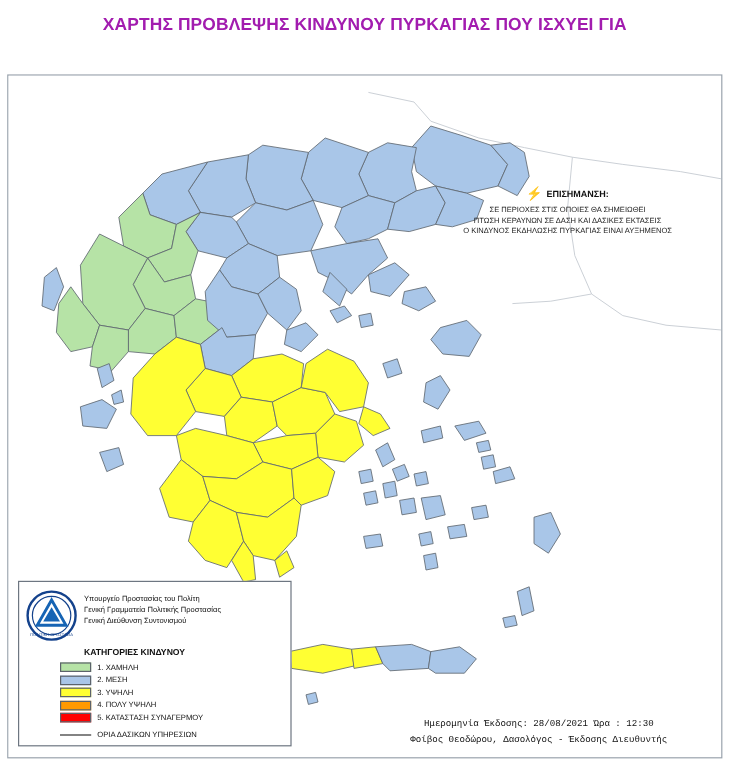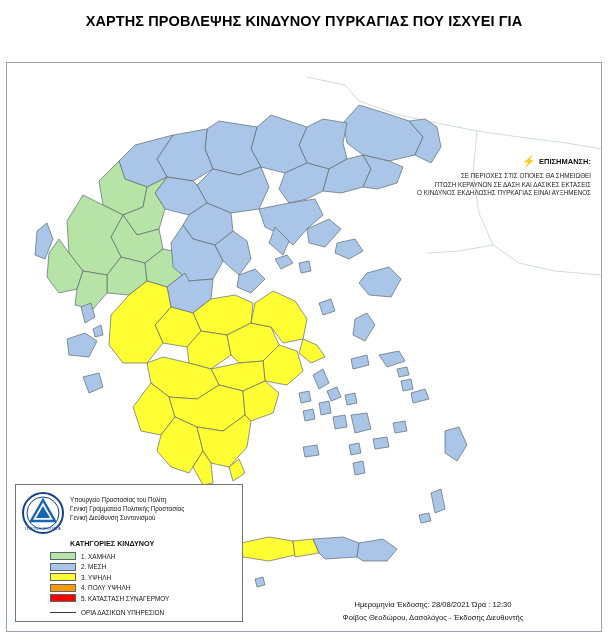--- a/index.html
+++ b/index.html
@@ -23,21 +23,21 @@
   .title-block {
     position: absolute;
     top: 12px;
     left: 0;
     width: 608px;
     text-align: center;
   }
   .title-line1 {
     font-size: 14.5px;
     font-weight: bold;
-    color: #000000;
+    color: #a21caf;
     letter-spacing: 0.1px;
     line-height: 18px;
   }
   .title-line2 {
     font-size: 14.5px;
     font-weight: bold;
     color: #1b1b1b;
     line-height: 20px;
     margin-top: 2px;
   }
@@ -57,21 +57,21 @@
     position: absolute;
     left: 0;
     top: 0;
   }
   
   .note-box {
     position: absolute;
     right: 10px;
     top: 92px;
     width: 236px;
-    text-align: right;
+    text-align: center;
   }
   .note-title {
     font-size: 7.5px;
     font-weight: bold;
     color: #111;
     margin-bottom: 4px;
   }
   .note-bolt {
     display: inline-block;
     color: #111;
@@ -148,24 +148,25 @@
     margin: 5px 0 0 34px;
   }
   .line-sample {
     width: 26px;
     height: 0;
     border-top: 1.6px solid #333;
   }
   
   .credits {
     position: absolute;
-    right: 28px;
+    right: 12px;
     bottom: 8px;
     text-align: center;
     width: 280px;
+    font-family: Liberation Mono, monospace;
   }
   .credits div {
     font-size: 7.6px;
     color: #111;
     line-height: 11.5px;
   }
   .credits .c-date { margin-bottom: 1px; }
 </style>
 </head>
 <body>

